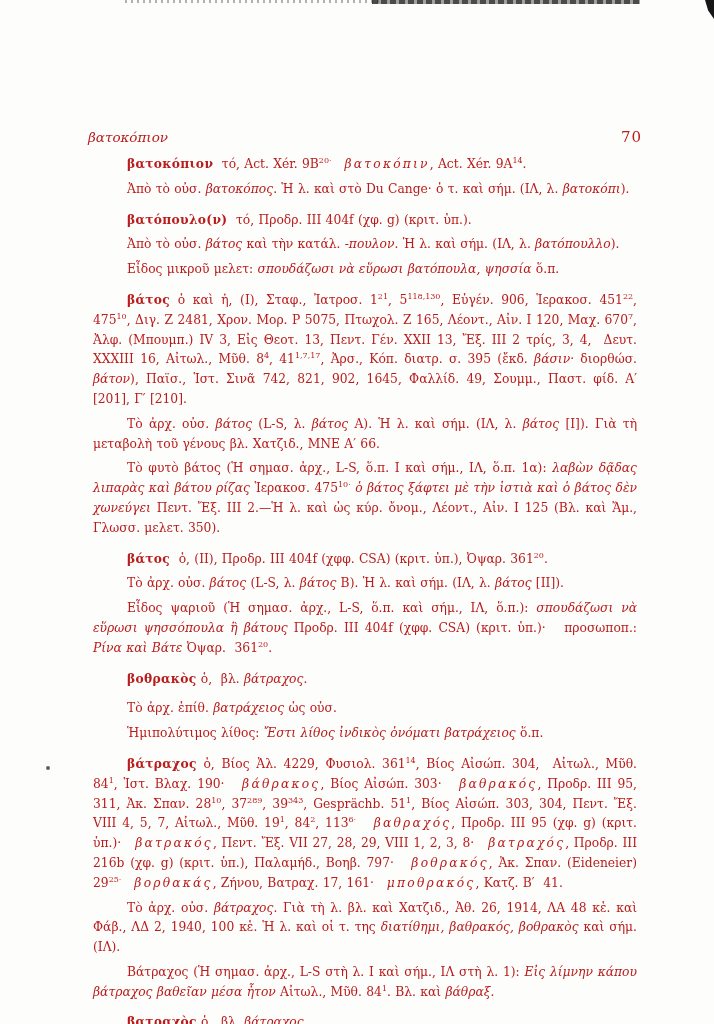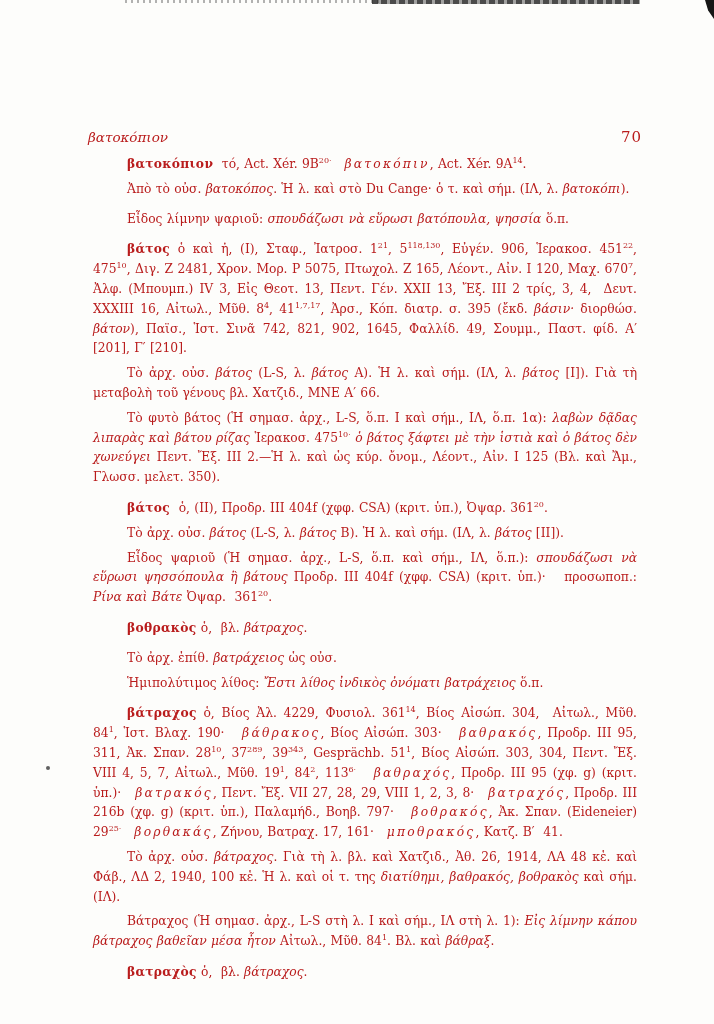--- a/index.html
+++ b/index.html
@@ -54,21 +54,23 @@
     <div class="pg-header">
       <span class="running-title">βατοκόπιον</span>
       <span class="page-number">70</span>
     </div>
     <div class="body-block">
         <div class="entry">
           <p class="para"><span class="run hw">βατοκόπιον</span><span class="run">  τό, Act. Xér. 9B</span><span class="run sup">20·</span><span class="run">   </span><span class="run i sp">βατοκόπιν</span><span class="run">, Act. Xér. 9A</span><span class="run sup">14</span><span class="run">.</span></p>
           <p class="para"><span class="run">Ἀπὸ τὸ οὐσ. </span><span class="run i">βατοκόπος</span><span class="run">. Ἡ λ. καὶ στὸ Du Cange· ὁ τ. καὶ σήμ. (ΙΛ, λ. </span><span class="run i">βατοκόπι</span><span class="run">).</span></p>
         </div>
         <div class="entry">
-          <p class="para"><span class="run">Εἶδος λίμνην ψαριοῦ: </span><span class="run i">σπουδάζωσι νὰ εὕρωσι βατόπουλα, ψησσία</span><span class="run"> ὅ.π.</span></p>
+          <p class="para"><span class="run hw">βατόπουλο(ν)</span><span class="run">  τό, Προδρ. III 404f (χφ. g) (κριτ. ὑπ.).</span></p>
+          <p class="para"><span class="run">Ἀπὸ τὸ οὐσ. </span><span class="run i">βάτος</span><span class="run"> καὶ τὴν κατάλ. </span><span class="run i">-πουλον</span><span class="run">. Ἡ λ. καὶ σήμ. (ΙΛ, λ. </span><span class="run i">βατόπουλλο</span><span class="run">).</span></p>
+          <p class="para"><span class="run">Εἶδος μικροῦ μελετ: </span><span class="run i">σπουδάζωσι νὰ εὕρωσι βατόπουλα, ψησσία</span><span class="run"> ὅ.π.</span></p>
         </div>
         <div class="entry">
           <p class="para"><span class="run hw">βάτος</span><span class="run"> ὁ καὶ ἡ, (Ι), Σταφ., Ἰατροσ. 1</span><span class="run sup">21</span><span class="run">, 5</span><span class="run sup">118,130</span><span class="run">, Εὐγέν. 906, Ἱερακοσ. 451</span><span class="run sup">22</span><span class="run">, 475</span><span class="run sup">10</span><span class="run">, Διγ. Ζ 2481, Χρον. Μορ. Ρ 5075, Πτωχολ. Ζ 165, Λέοντ., Αἰν. Ι 120, Μαχ. 670</span><span class="run sup">7</span><span class="run">, Ἀλφ. (Μπουμπ.) IV 3, Εἰς Θεοτ. 13, Πεντ. Γέν. XXII 13, Ἔξ. III 2 τρίς, 3, 4,  Δευτ. XXXIII 16, Αἰτωλ., Μῦθ. 8</span><span class="run sup">4</span><span class="run">, 41</span><span class="run sup">1,7,17</span><span class="run">, Ἀρσ., Κόπ. διατρ. σ. 395 (ἔκδ. </span><span class="run i">βάσιν·</span><span class="run"> διορθώσ. </span><span class="run i">βάτον</span><span class="run">), Παϊσ., Ἱστ. Σινᾶ 742, 821, 902, 1645, Φαλλίδ. 49, Σουμμ., Παστ. φίδ. Α′ [201], Γ′ [210].</span></p>
           <p class="para"><span class="run">Τὸ ἀρχ. οὐσ. </span><span class="run i">βάτος</span><span class="run"> (L-S, λ. </span><span class="run i">βάτος</span><span class="run"> Α). Ἡ λ. καὶ σήμ. (ΙΛ, λ. </span><span class="run i">βάτος</span><span class="run"> [Ι]). Γιὰ τὴ μεταβολὴ τοῦ γένους βλ. Χατζιδ., ΜΝΕ Α′ 66.</span></p>
           <p class="para"><span class="run">Τὸ φυτὸ βάτος (Ἡ σημασ. ἀρχ., L-S, ὅ.π. Ι καὶ σήμ., ΙΛ, ὅ.π. 1α): </span><span class="run i">λαβὼν δᾷδας λιπαρὰς καὶ βάτου ρίζας</span><span class="run"> Ἱερακοσ. 475</span><span class="run sup">10·</span><span class="run"> </span><span class="run i">ὁ βάτος ξάφτει μὲ τὴν ἱστιὰ καὶ ὁ βάτος δὲν χωνεύγει</span><span class="run"> Πεντ. Ἔξ. III 2.—Ἡ λ. καὶ ὡς κύρ. ὄνομ., Λέοντ., Αἰν. Ι 125 (Βλ. καὶ Ἄμ., Γλωσσ. μελετ. 350).</span></p>
         </div>
         <div class="entry">
           <p class="para"><span class="run hw">βάτος</span><span class="run">  ὁ, (ΙΙ), Προδρ. III 404f (χφφ. CSA) (κριτ. ὑπ.), Ὀψαρ. 361</span><span class="run sup">20</span><span class="run">.</span></p>
           <p class="para"><span class="run">Τὸ ἀρχ. οὐσ. </span><span class="run i">βάτος</span><span class="run"> (L-S, λ. </span><span class="run i">βάτος</span><span class="run"> Β). Ἡ λ. καὶ σήμ. (ΙΛ, λ. </span><span class="run i">βάτος</span><span class="run"> [ΙΙ]).</span></p>
           <p class="para"><span class="run">Εἶδος ψαριοῦ (Ἡ σημασ. ἀρχ., L-S, ὅ.π. καὶ σήμ., ΙΛ, ὅ.π.): </span><span class="run i">σπουδάζωσι νὰ εὕρωσι ψησσόπουλα ἢ βάτους</span><span class="run"> Προδρ. III 404f (χφφ. CSA) (κριτ. ὑπ.)·   προσωποπ.: </span><span class="run i">Ρίνα καὶ Βάτε</span><span class="run"> Ὀψαρ.  361</span><span class="run sup">20</span><span class="run">.</span></p>

